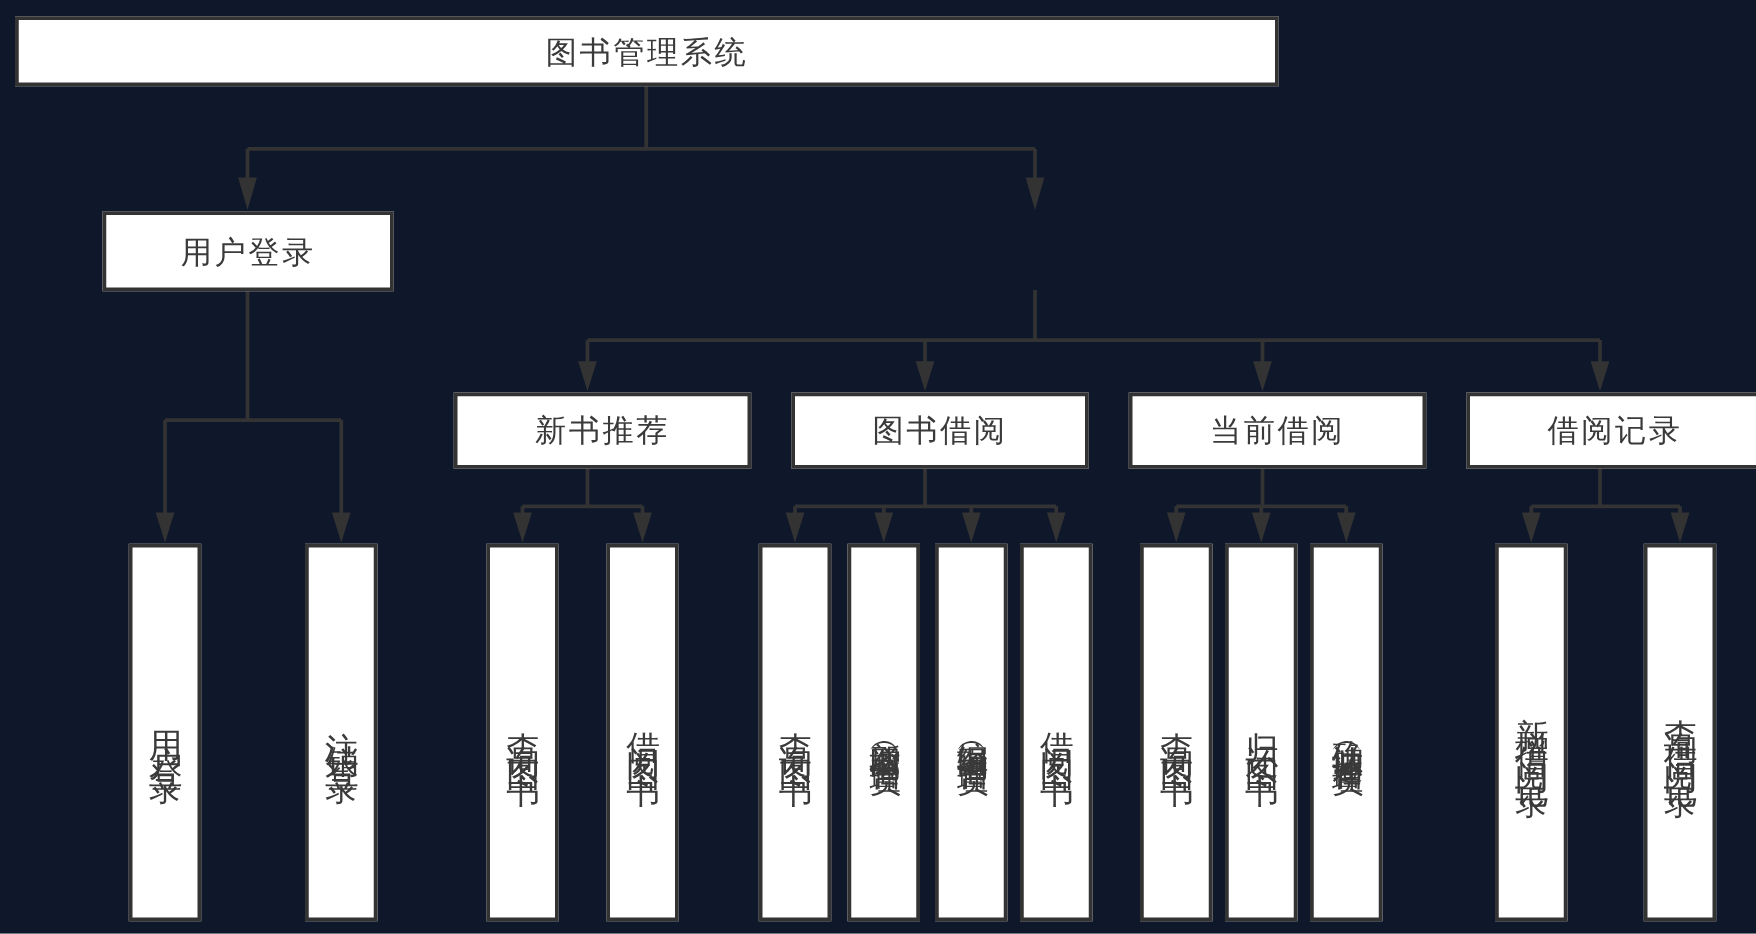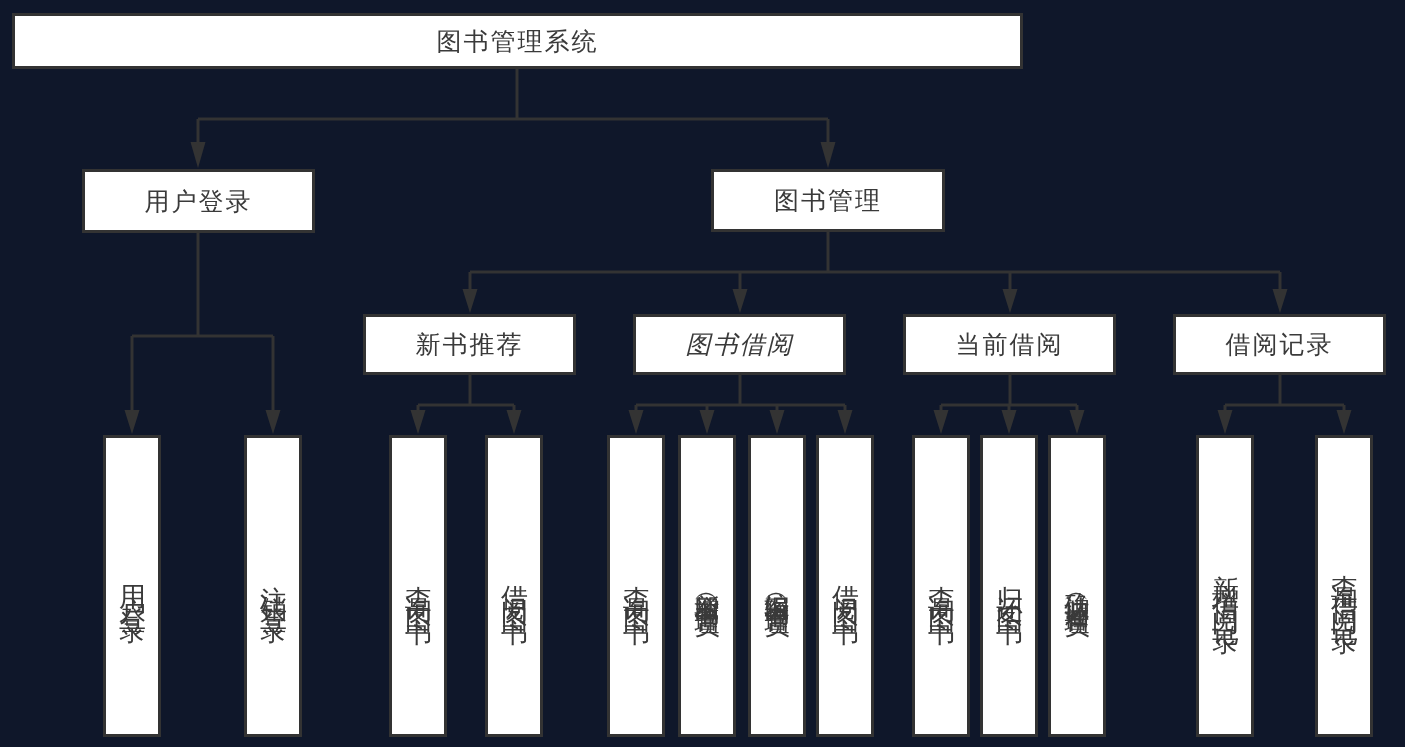--- a/index.html
+++ b/index.html
@@ -10,22 +10,22 @@
   .wires{position:absolute;left:0;top:0;width:1405px;height:747px;}
   .box{
     position:absolute;box-sizing:border-box;border:3px solid #333333;
     background:#ffffff;display:flex;align-items:center;justify-content:center;
     color:#3a3a3a;
   }
   .hlabel{font-size:25px;letter-spacing:2px;white-space:nowrap;}
   .root{left:12px;top:13px;width:1011px;height:56px;}
   .l2a{left:82px;top:169px;width:233px;height:64px;}
   .l2b{left:711px;top:169px;width:234px;height:63px;}
-  .l3{top:314px;width:213px;height:61px;}
-  .l3a{left:363px;} .l3b{left:633px;font-style:italic;} .l3c{left:903px;} .l3d{left:1173px;}
+  .l3{top:314px;width:238px;height:61px;}
+  .l3a{left:363px;} .l3b{left:633px;} .l3c{left:903px;} .l3d{left:1173px;}
   .leaf{top:435px;width:58px;height:302px;}
   .f1{left:103px;} .f2{left:244px;} .f3{left:389px;} .f4{left:485px;}
   .f5{left:607px;} .f6{left:678px;} .f7{left:748px;} .f8{left:816px;}
   .f9{left:912px;} .f10{left:980px;} .f11{left:1048px;}
   .f12{left:1196px;} .f13{left:1315px;}
   .vtext{
     writing-mode:vertical-rl;text-orientation:mixed;
     font-size:27px;line-height:1;letter-spacing:11px;color:#3a3a3a;
   }
   .dense .vtext{font-size:25px;letter-spacing:3px;}
@@ -89,23 +89,20 @@
     </g>
   </svg>
 
   <div class="box root">
     <span class="hlabel">图书管理系统</span>
   </div>
 
   <div class="box l2a">
     <span class="hlabel">用户登录</span>
   </div>
-  <div class="box l2b">
-    <span class="hlabel">图书管理</span>
-  </div>
 
   <div class="box l3 l3a">
     <span class="hlabel">新书推荐</span>
   </div>
   <div class="box l3 l3b">
     <span class="hlabel">图书借阅</span>
   </div>
   <div class="box l3 l3c">
     <span class="hlabel">当前借阅</span>
   </div>

